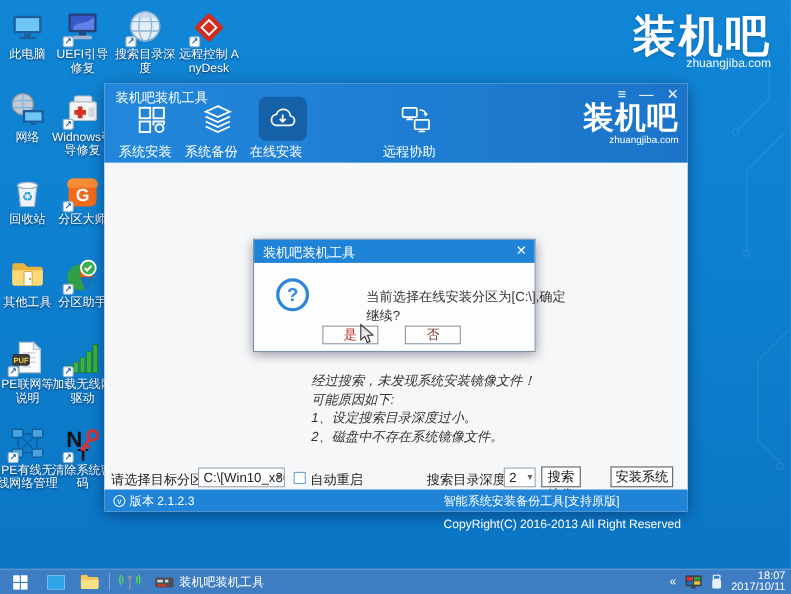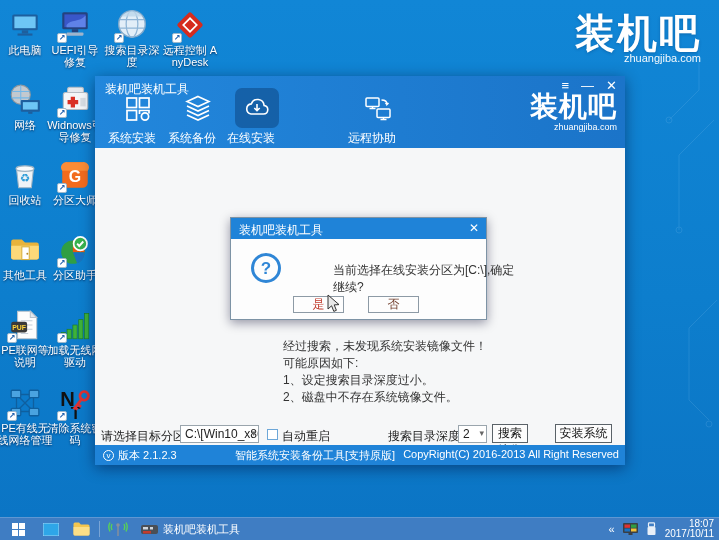--- a/index.html
+++ b/index.html
@@ -34,38 +34,38 @@
   .mwin-controls span { color:#fff; font-size:13px; line-height:14px; cursor:pointer; }
   .nav-item { position:absolute; top:12px; width:60px; cursor:pointer; }
   .nav-item .nicon { width:44px; height:40px; margin:0 auto; border-radius:7px;
                      display:flex; align-items:center; justify-content:center; }
   .nav-item.active .nicon { background:rgba(8,58,112,.45); }
   .nav-item .nlbl { font-size:12px; color:#fff; margin-top:2px; }
   .hdr-logo { position:absolute; right:8px; top:16px; text-align:right; color:#fff; }
   .hdr-logo .cn { font-size:28px; font-weight:bold; letter-spacing:1px; line-height:30px; }
   .hdr-logo .en { font-size:9px; }
 
-  .mwin-body { position:absolute; left:0; top:72px; width:100%; height:276px; background:#f6f7f8; }
+  .mwin-body { position:absolute; left:0; top:72px; width:100%; height:276px; background:#f6f7f8;font-style:italic; }
   .msg-block { position:absolute; left:188px; top:190px; font-size:12px; color:#333; line-height:17px; }
 
   .ctrl-row { position:absolute; left:0; top:348px; width:100%; height:22px; background:#f6f7f8; font-size:12px; color:#222; }
   .ctrl-row .lab { position:absolute; top:4px; }
   .fake-select { position:absolute; top:1px; height:18px; background:#fff; border:1px solid #9aa5ad;
                  font-size:12px; color:#222; padding:1px 12px 0 4px; overflow:hidden; white-space:nowrap; cursor:pointer; }
   .fake-select::after { content:"▾"; position:absolute; right:2px; top:2px; font-size:9px; color:#666; }
   .cbx { position:absolute; top:5px; width:11px; height:11px; background:#fff; border:1px solid #6da7d8; cursor:pointer; }
   .wbtn { position:absolute; top:0; height:19px; background:#fcfcfc; border:1px solid #5a6268;
           font-size:12px; color:#111; text-align:center; line-height:17px; cursor:pointer; }
 
   .status-bar { position:absolute; left:0; top:369px; width:100%; height:20px; background:#1f83d8;
                 color:#fff; font-size:11px; }
   .status-bar .ver { position:absolute; left:8px; top:3px; display:flex; align-items:center; gap:4px; }
   .vbadge { display:inline-block; width:11px; height:11px; border:1px solid #fff; border-radius:50%;
             font-size:8px; line-height:10px; text-align:center; }
-  .status-bar .right { position:absolute; right:6px; top:3px; display:flex; gap:8px; }
+  .status-bar .right { position:absolute; right:6px; top:3px; display:flex; gap:8px;flex-direction:column; }
 
   
   .dialog { position:absolute; left:135px; top:141px; width:257px; height:103px; z-index:30;
             background:#fdfdfd; border:1px solid #7d93a5; box-shadow:0 3px 10px rgba(0,0,40,.4); }
   .dialog-titlebar { position:absolute; left:0; top:0; width:100%; height:21px; background:#1f83d8; }
   .dialog-title { position:absolute; left:8px; top:4px; font-size:12px; color:#fff; }
   .dialog-close { position:absolute; right:7px; top:3px; font-size:12px; color:#fff; cursor:pointer; }
   .q-icon { position:absolute; left:20px; top:35px; width:30px; height:30px; border:3px solid #2f86d6;
             border-radius:50%; text-align:center; font-size:17px; line-height:25px; font-weight:bold; color:#2f86d6; }
   .dialog-msg { position:absolute; left:62px; top:44px; font-size:12px; color:#333; width:185px;margin-left:40px; }

